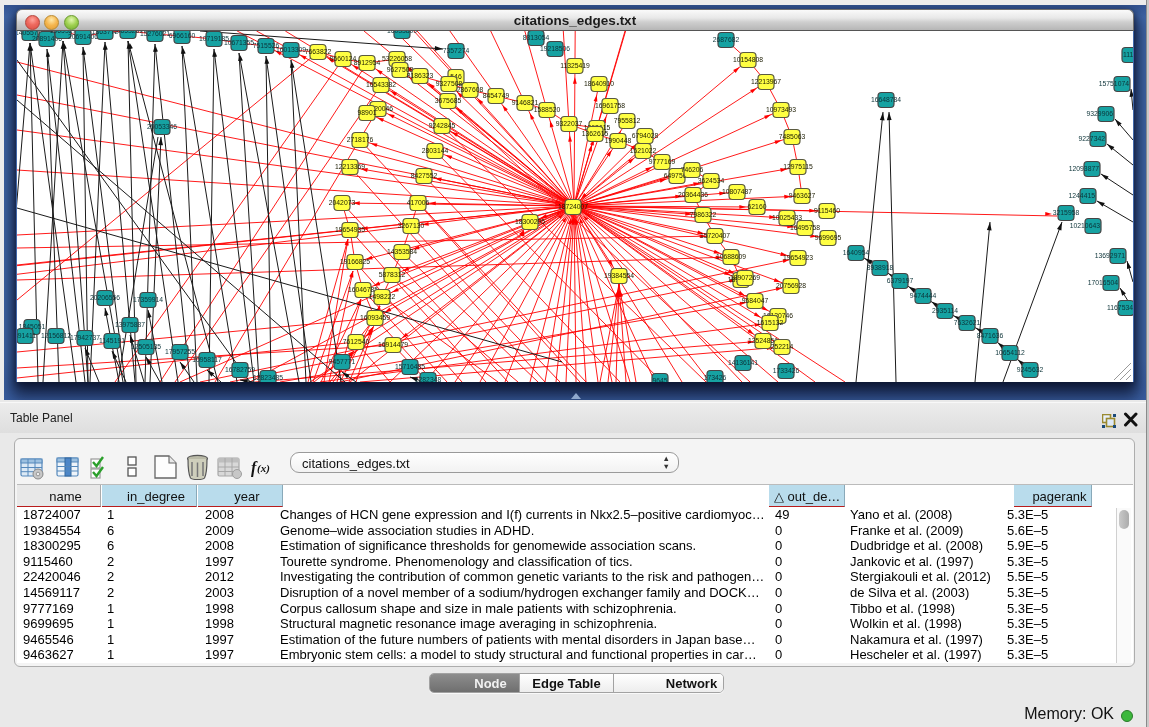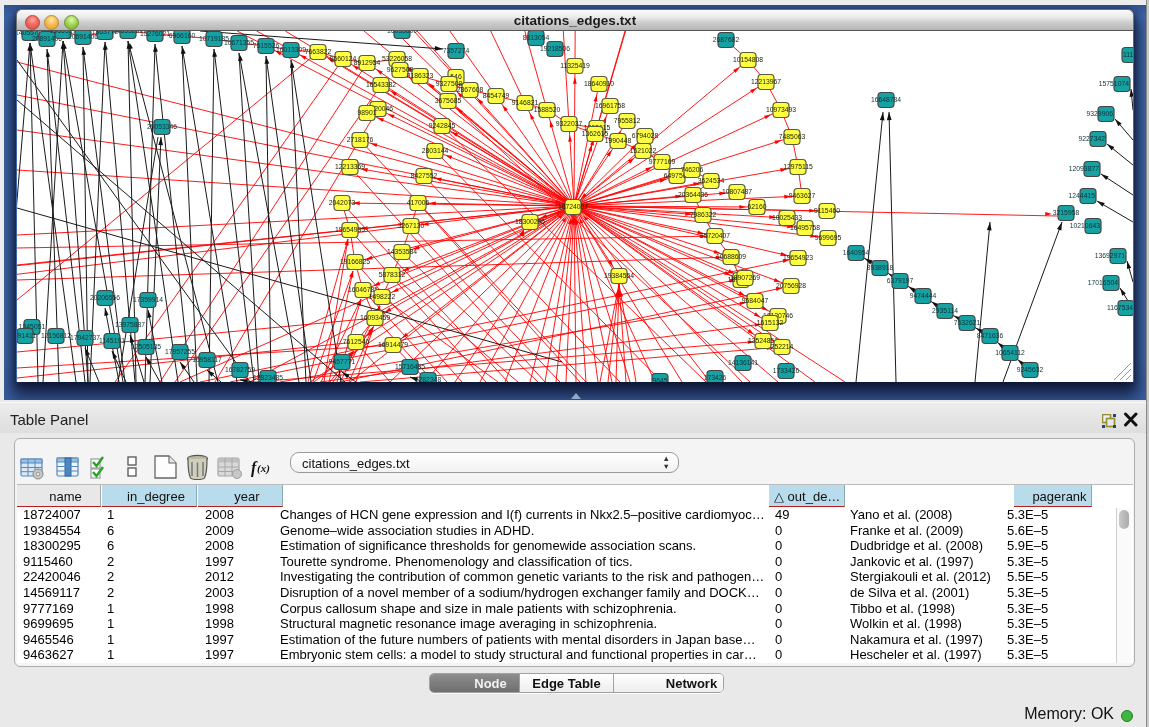--- a/index.html
+++ b/index.html
@@ -14,21 +14,21 @@
 #title { position:absolute; width:100%; text-align:center; top:3px; font-size:13.5px;
   font-weight:bold; color:#1c1c1c; }
 .tl { position:absolute; top:5px; width:15px; height:15px; border-radius:50%; }
 #tl-r { left:8px;  background:radial-gradient(circle at 50% 30%, #ffa49c 0%, #ee6a5f 45%, #d94c42 100%); border:1px solid #b5453c; }
 #tl-y { left:27px; background:radial-gradient(circle at 50% 30%, #ffe9a8 0%, #f5b54d 50%, #e09c35 100%); border:1px solid #bb8a30; }
 #tl-g { left:47px; background:radial-gradient(circle at 50% 30%, #e2f7b0 0%, #9ed04f 50%, #72ab32 100%); border:1px solid #6a9a2e; }
 #canvas { position:absolute; left:1px; top:22px; width:1116px; height:351px; background:#fff; overflow:hidden; }
 #panelwrap { position:absolute; left:0; top:400px; width:1149px; height:327px; background:#e9e9e9; }
 #ph { position:absolute; left:0; top:2px; width:1149px; height:31px;
   background:linear-gradient(180deg,#ececec,#dedede); border-top:1px solid #f8f8f8; }
-#ph span { position:absolute; left:10px; top:8px; font-size:15px; color:#222; }
+#ph span { position:absolute; left:10px; top:8px; font-size:12px; color:#222; }
 #float-ic { position:absolute; top:11px; left:1102px; width:14px; height:14px; }
 #close-ic { position:absolute; top:9px; left:1123px; width:15px; height:15px; }
 #panel { position:absolute; left:14px; top:38px; width:1121px; height:229px;
   background:#f4f4f4; border:1px solid #adadad; border-radius:6px; }
 #toolbar { position:absolute; left:0; top:6px; width:100%; height:40px; }
 #combo { position:absolute; left:275px; top:7px; width:389px; height:21px;
   background:linear-gradient(180deg,#ffffff,#f2f2f2);
   border:1px solid #9a9a9a; border-radius:9px; font-size:13px; color:#111; padding:3px 0 0 11px; }
 #combo .arr { position:absolute; right:8px; top:2px; font-size:7.5px; color:#333; line-height:8px; letter-spacing:0; }
 #tablewrap { position:absolute; left:2px; top:45px; width:1116px; height:179px; background:#fff; overflow:hidden;
@@ -937,21 +937,21 @@
             <div class="c4">0</div>
             <div class="c5">Stergiakouli et al. (2012)</div>
             <div class="c6">5.5E–5</div>
           </div>
           <div class="tr">
             <div class="c0">14569117</div>
             <div class="c1">2</div>
             <div class="c2">2003</div>
             <div class="c3">Disruption of a novel member of a sodium/hydrogen exchanger family and DOCK…</div>
             <div class="c4">0</div>
-            <div class="c5">de Silva et al. (2001)</div>
+            <div class="c5">de Silva et al. (2003)</div>
             <div class="c6">5.3E–5</div>
           </div>
           <div class="tr">
             <div class="c0">9777169</div>
             <div class="c1">1</div>
             <div class="c2">1998</div>
             <div class="c3">Corpus callosum shape and size in male patients with schizophrenia.</div>
             <div class="c4">0</div>
             <div class="c5">Tibbo et al. (1998)</div>
             <div class="c6">5.3E–5</div>

